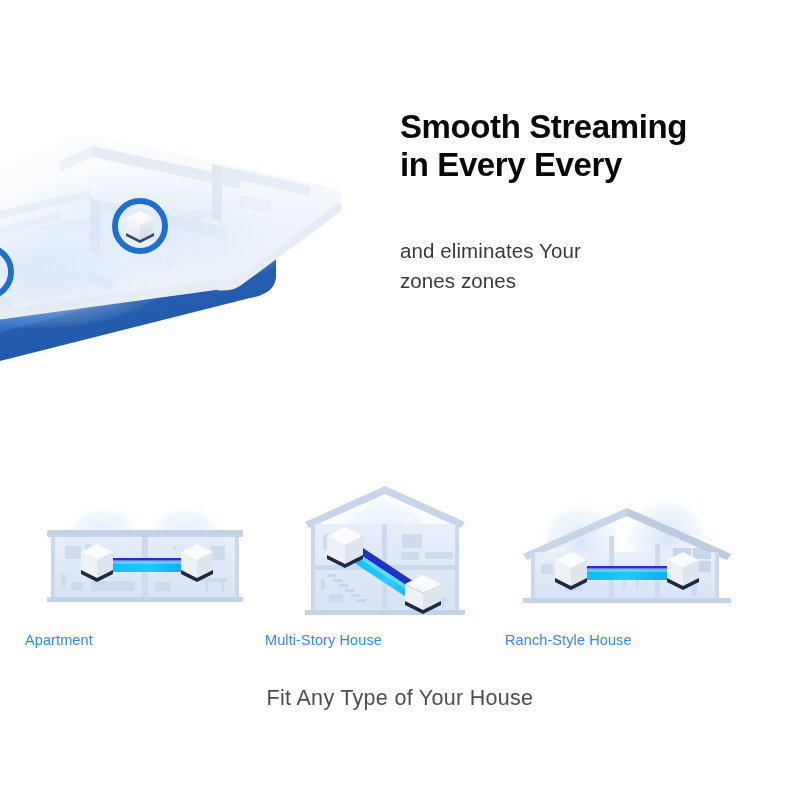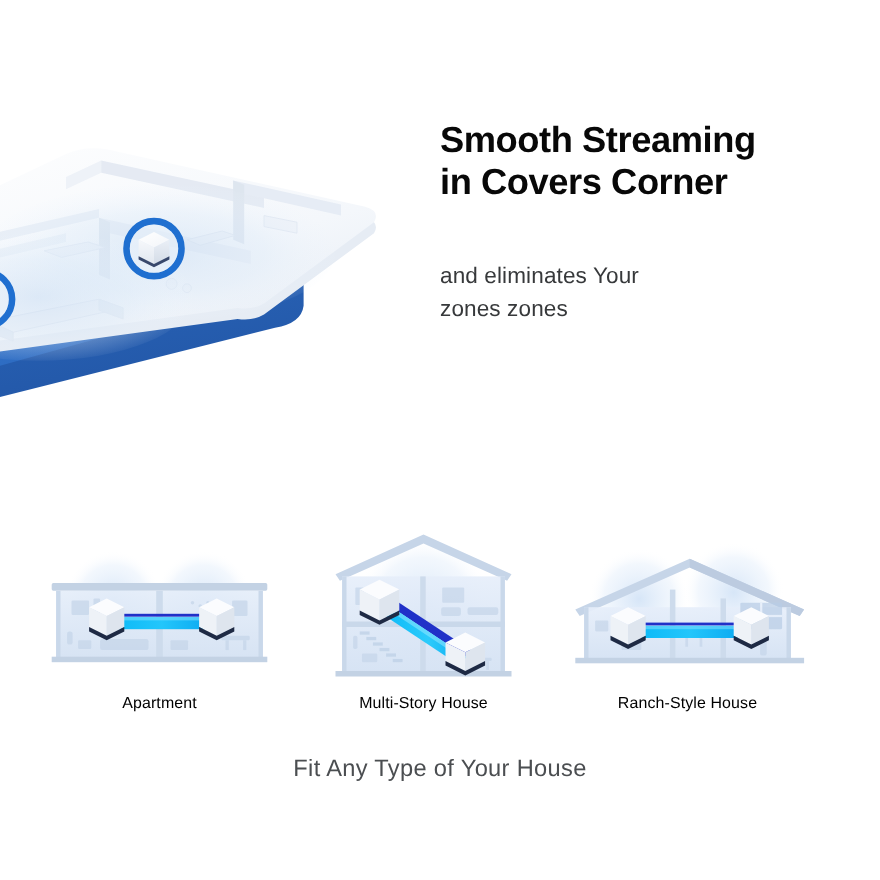--- a/index.html
+++ b/index.html
@@ -24,22 +24,22 @@
   .subcopy{
     margin:22px 0 0 0;font-size:20.5px;line-height:1.46;color:#37393b;
     font-weight:normal;letter-spacing:0.1px;
   }
 
   
   .cards{position:absolute;left:0;top:478px;width:800px;height:190px;}
   .card{position:absolute;top:0;width:240px;height:186px;}
   .card-art{position:absolute;left:0;top:0;width:240px;height:150px;}
   .card-label{
-    position:absolute;left:0;top:154px;width:240px;text-align:center;
-    font-size:14.5px;color:#000000;letter-spacing:0.1px;
+    position:absolute;left:0;top:154px;width:240px;text-align:left;
+    font-size:14.5px;color:#3b82f6;letter-spacing:0.1px;
   }
   #card-0{left:25px;}
   #card-1{left:265px;}
   #card-2{left:505px;}
 
   .caption{
     position:absolute;left:0;top:686px;width:800px;text-align:center;
     font-size:21.5px;color:#4b4e51;letter-spacing:0.3px;
   }
   svg{display:block;overflow:visible;}
@@ -153,21 +153,21 @@
             <path d="M 14 -8 L 0 -1 L 0 14 L 14 7 Z" fill="url(#cubeR)"></path>
             <path d="M -14 7 L 0 14 L 14 7 L 14 10 L 0 17 L -14 10 Z" fill="#1a2a52" opacity="0.85"></path>
           </g>
         </g>
       </svg>
     </div>
 
     <div class="hero-copy">
       <h1 class="headline">
         <span>Smooth Streaming</span><br>
-        <span>in Covers Corner</span>
+        <span>in Every Every</span>
       </h1>
       <p class="subcopy">
         <br>
         <span>and eliminates Your</span><br>
         <span>zones zones</span>
       </p>
     </div>
   </section>
 
   <section class="cards">

